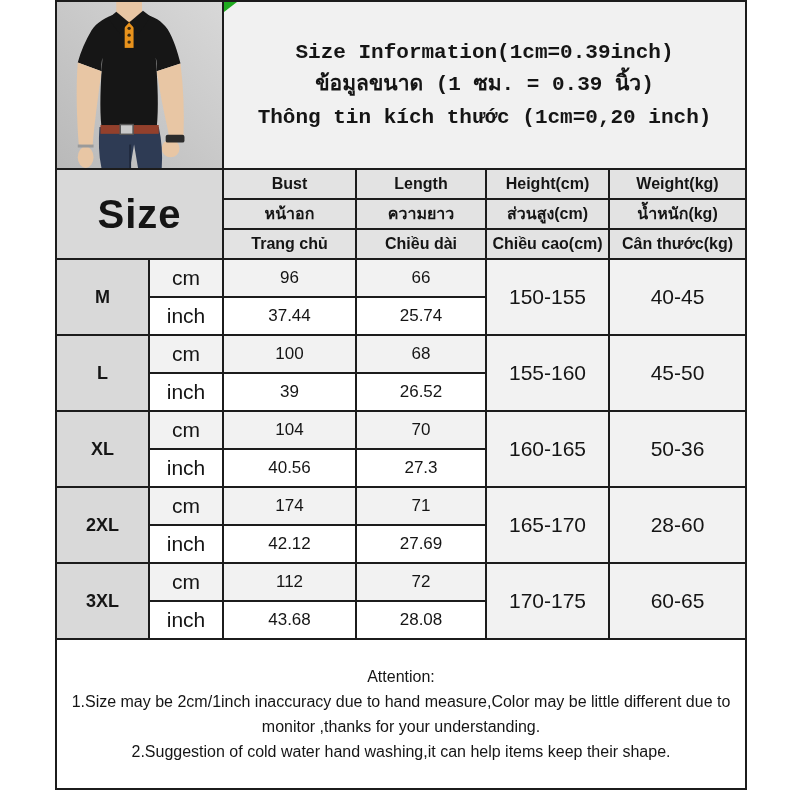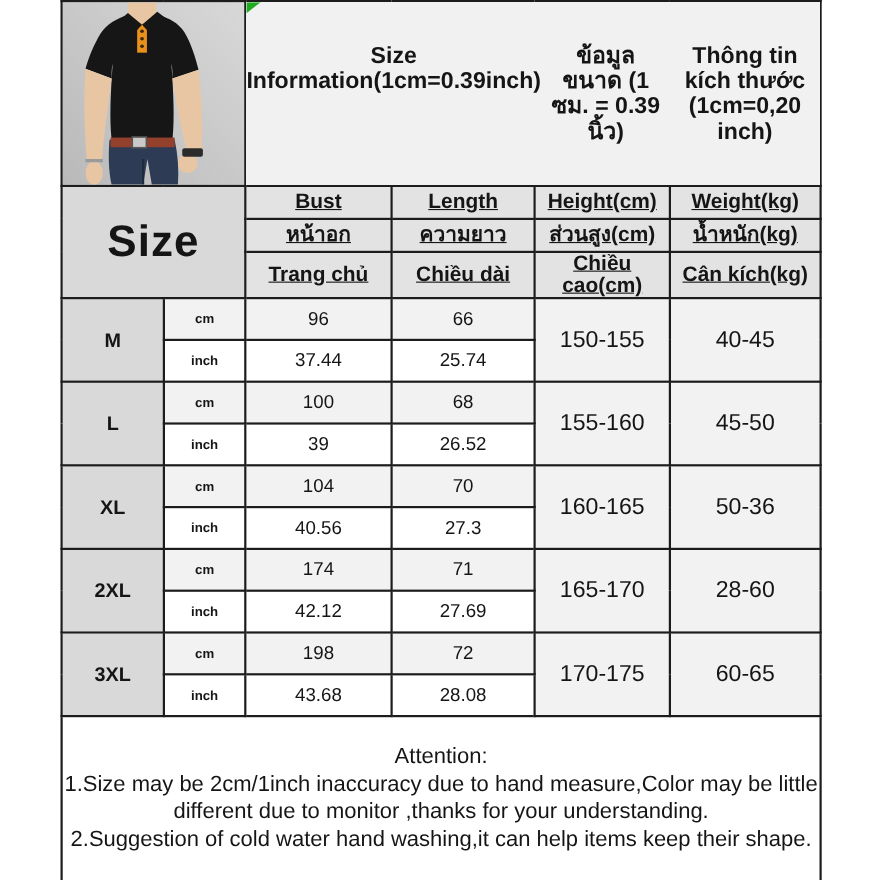--- a/index.html
+++ b/index.html
@@ -22,48 +22,48 @@
   tr.data-row{height:38px;}
   tr.attention-row{height:150px;}
 
   td.photo-cell{padding:0;background:var(--photo_bg,#c8c8c8);}
   td.photo-cell svg{display:block;width:100%;height:166px;}
 
   td.title-cell{
     background:var(--title_cell_bg,#f1f1f1);
     position:relative;
   }
-  .title-stack{display:flex;flex-direction:row;justify-content:space-between;gap:9px;height:100%;}
+  .title-stack{display:flex;flex-direction:column;justify-content:space-between;gap:9px;height:100%;font-family:Liberation Mono, monospace;}
   .title-line{font-weight:bold;font-size:21px;line-height:1.1;}
   .corner-marker{
     position:absolute;left:0;top:0;width:0;height:0;
     border-top:10px solid var(--green_marker,#1faa1f);
     border-right:13px solid transparent;
   }
 
   td.size-cell{
     background:var(--size_col_bg,#d9d9d9);
     font-weight:bold;font-size:40px;letter-spacing:1px;
   }
   td.hdr{
     background:var(--header_bg,#e3e3e3);
-    font-weight:bold;font-size:19px;line-height:20px;text-decoration:underline;
+    font-weight:bold;font-size:16px;line-height:20px;
   }
   td.size-col{
     background:var(--size_col_bg,#d9d9d9);
     font-weight:bold;font-size:18px;
   }
-  td.unit{font-weight:bold;font-size:12px;}
+  td.unit{font-weight:normal;font-size:21px;}
   td.val{font-size:17px;}
   td.shade{background:var(--light_cell_bg,#f2f2f2);}
   td.range{font-size:21px;background:var(--light_cell_bg,#f2f2f2);}
 
   td.attention{
     text-align:left;vertical-align:top;
-    padding:3px 6px;font-size:20px;line-height:25px;background:#ffffff;
+    padding:3px 6px;font-size:16px;line-height:25px;background:#ffffff;
   }
 </style>
 </head>
 <body>
 
 <div class="sheet">
   <table class="size-table">
     <colgroup>
       <col style="width:93px">
         <col style="width:74px">
@@ -141,21 +141,21 @@
     <tr class="hdr-row">
       <td class="hdr">หน้าอก</td>
       <td class="hdr">ความยาว</td>
       <td class="hdr">ส่วนสูง(cm)</td>
       <td class="hdr">น้ำหนัก(kg)</td>
     </tr>
     <tr class="hdr-row">
       <td class="hdr">Trang chủ</td>
       <td class="hdr">Chiều dài</td>
       <td class="hdr">Chiều cao(cm)</td>
-      <td class="hdr">Cân kích(kg)</td>
+      <td class="hdr">Cân thước(kg)</td>
     </tr>
 
     <tr class="data-row">
       <td rowspan="2" class="size-col">M</td>
       <td class="unit shade">cm</td>
       <td class="val shade">96</td>
       <td class="val shade">66</td>
       <td rowspan="2" class="range">150-155</td>
       <td rowspan="2" class="range">40-45</td>
     </tr>
@@ -203,21 +203,21 @@
     </tr>
     <tr class="data-row">
       <td class="unit">inch</td>
       <td class="val">42.12</td>
       <td class="val">27.69</td>
     </tr>
 
     <tr class="data-row">
       <td rowspan="2" class="size-col">3XL</td>
       <td class="unit shade">cm</td>
-      <td class="val shade">198</td>
+      <td class="val shade">112</td>
       <td class="val shade">72</td>
       <td rowspan="2" class="range">170-175</td>
       <td rowspan="2" class="range">60-65</td>
     </tr>
     <tr class="data-row">
       <td class="unit">inch</td>
       <td class="val">43.68</td>
       <td class="val">28.08</td>
     </tr>
 

